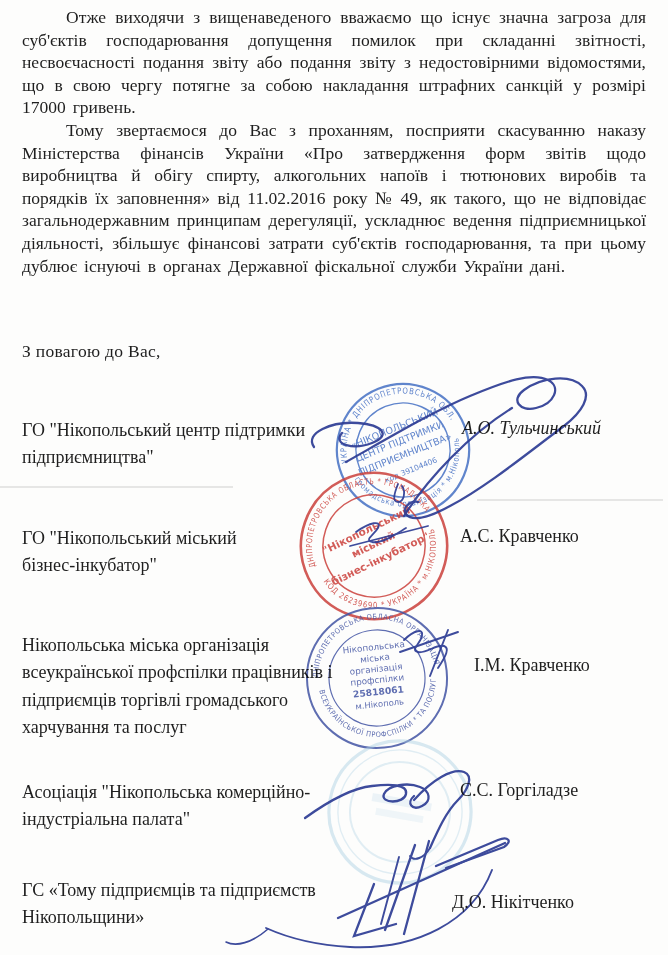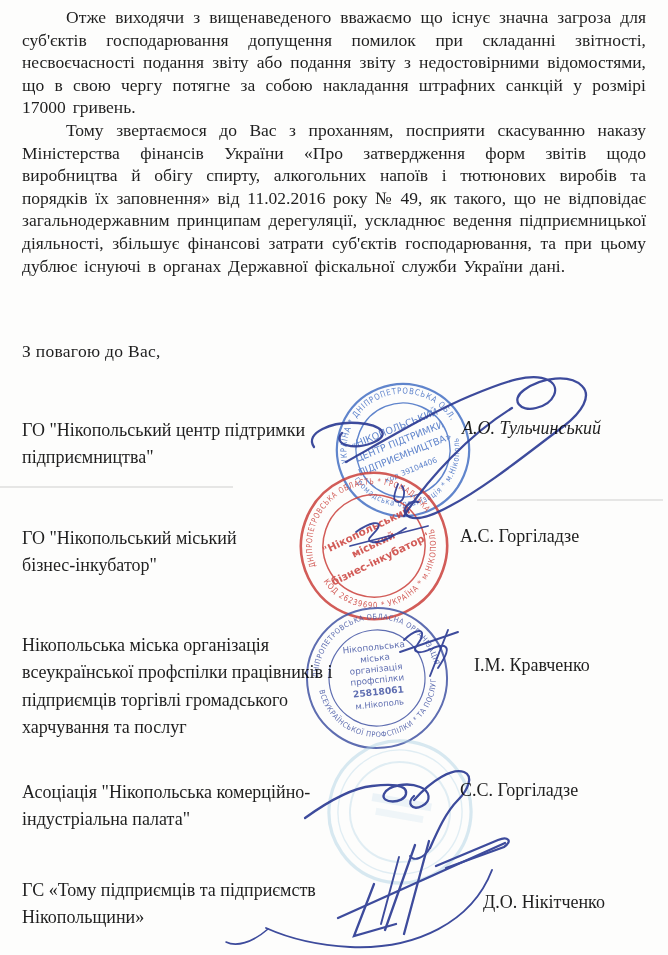--- a/index.html
+++ b/index.html
@@ -25,21 +25,21 @@
   .person{position:absolute;font-size:18px;white-space:nowrap;}
   .r1 .org{top:417px;width:300px;}
   .r2 .org{top:525px;width:252px;}
   .r3 .org{top:632px;width:312px;}
   .r4 .org{top:779px;width:296px;}
   .r5 .org{top:877px;width:302px;}
   .r1 .person{top:418px;left:462px;font-style:italic;}
   .r2 .person{top:526px;left:460px;}
   .r3 .person{top:630px;left:474px;margin-top:25px;}
   .r4 .person{top:780px;left:460px;}
-  .r5 .person{top:876px;left:483px;margin-top:16px;}
+  .r5 .person{top:876px;left:452px;margin-top:16px;}
   .overlay{
     position:absolute;left:0;top:0;pointer-events:none;
     mix-blend-mode:multiply;
   }
   .stamp-ring-text{font-family:"DejaVu Sans",sans-serif;}
   .stamp-center-text{font-family:"DejaVu Sans",sans-serif;}
   .artifact{position:absolute;height:2px;background:#e0e0de;opacity:.8;}
   .artifact.a1{left:0;top:486px;width:233px;}
   .artifact.a2{left:477px;top:499px;width:186px;}
 </style>
@@ -54,21 +54,21 @@
   </div>
 
   <div class="closing">З повагою до Вас,</div>
 
   <div class="sig-row r1">
     <div class="org">ГО "Нікопольський центр підтримки підприємництва"</div>
     <div class="person">А.О. Тульчинський</div>
   </div>
   <div class="sig-row r2">
     <div class="org">ГО "Нікопольський міський бізнес-інкубатор"</div>
-    <div class="person">А.С. Горгіладзе</div>
+    <div class="person">А.С. Кравченко</div>
   </div>
   <div class="sig-row r3">
     <div class="org">Нікопольська міська організація всеукраїнської профспілки працівників і підприємців торгівлі громадського харчування та послуг</div>
     <div class="person">І.М. Кравченко</div>
   </div>
   <div class="sig-row r4">
     <div class="org">Асоціація "Нікопольська комерційно-індустріальна палата"</div>
     <div class="person">С.С. Горгіладзе</div>
   </div>
   <div class="sig-row r5">

